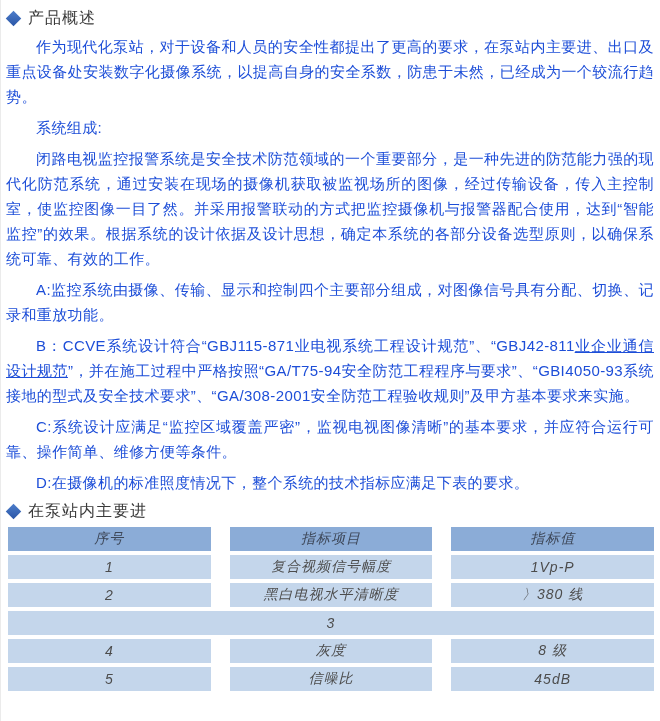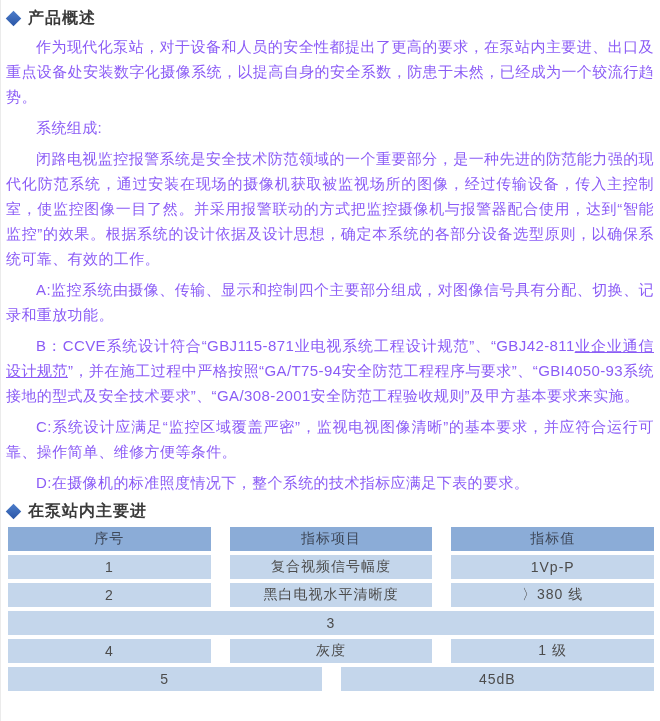--- a/index.html
+++ b/index.html
@@ -12,44 +12,44 @@
     box-sizing: border-box;
     width: 660px; height: 721px;
     padding: 6px 6px 0 5px;
     border-left: 1px solid #ebebeb;
     overflow: hidden;
   }
   .section-heading {
     display: flex; align-items: center;
     margin: 6px 0 0 0;
     height: 20px;
-    font-size: 16px; font-weight: bold; color: #3a3a3a;
+    font-size: 16px; font-weight: normal; color: #3a3a3a;
     letter-spacing: 1px;
   }
   .section-heading:first-child { margin-top: 2px; }
   .diamond {
     display: inline-block;
     width: 11px; height: 11px;
     margin: 0 9px 0 2px;
     background: linear-gradient(135deg, #4d7ecb 0%, #2a55a6 100%);
     transform: rotate(45deg);
     flex: 0 0 auto;
   }
   p {
     margin: 6px 0 0 0;
     font-size: 15px; line-height: 25px;
-    color: #8b5cf6;
+    color: #1d4ed8;
     text-indent: 2em;
     text-align: justify;
     word-break: break-all;
     letter-spacing: 0.4px;
   }
   .u { text-decoration: underline; }
   .spec-table { margin: 6px 0 0 2px; width: 646px; }
-  .trow { display: flex; gap: 19px; margin-top: 4px; height: 24px; }
+  .trow { display: flex; gap: 19px; margin-top: 4px; height: 24px; font-style: italic; }
   .trow.head { margin-top: 0; }
   .tcell {
     flex: 1 1 0;
     display: flex; align-items: center; justify-content: center;
     background: #c4d6eb;
     font-size: 14px; color: #4c4c4c;
     letter-spacing: 1px;
   }
   .trow.head .tcell {
     background: #8bacd7;
@@ -95,21 +95,22 @@
       <div class="tcell">2</div>
       <div class="tcell">黑白电视水平清晰度</div>
       <div class="tcell">〉380 线</div>
     </div>
     <div class="trow">
       <div class="tcell">3</div>
     </div>
     <div class="trow">
       <div class="tcell">4</div>
       <div class="tcell">灰度</div>
-      <div class="tcell">1 级</div>
+      <div class="tcell">8 级</div>
     </div>
     <div class="trow">
       <div class="tcell">5</div>
+      <div class="tcell">信噪比</div>
       <div class="tcell">45dB</div>
     </div>
   </div>
 
 </div>
 
 </body></html>

